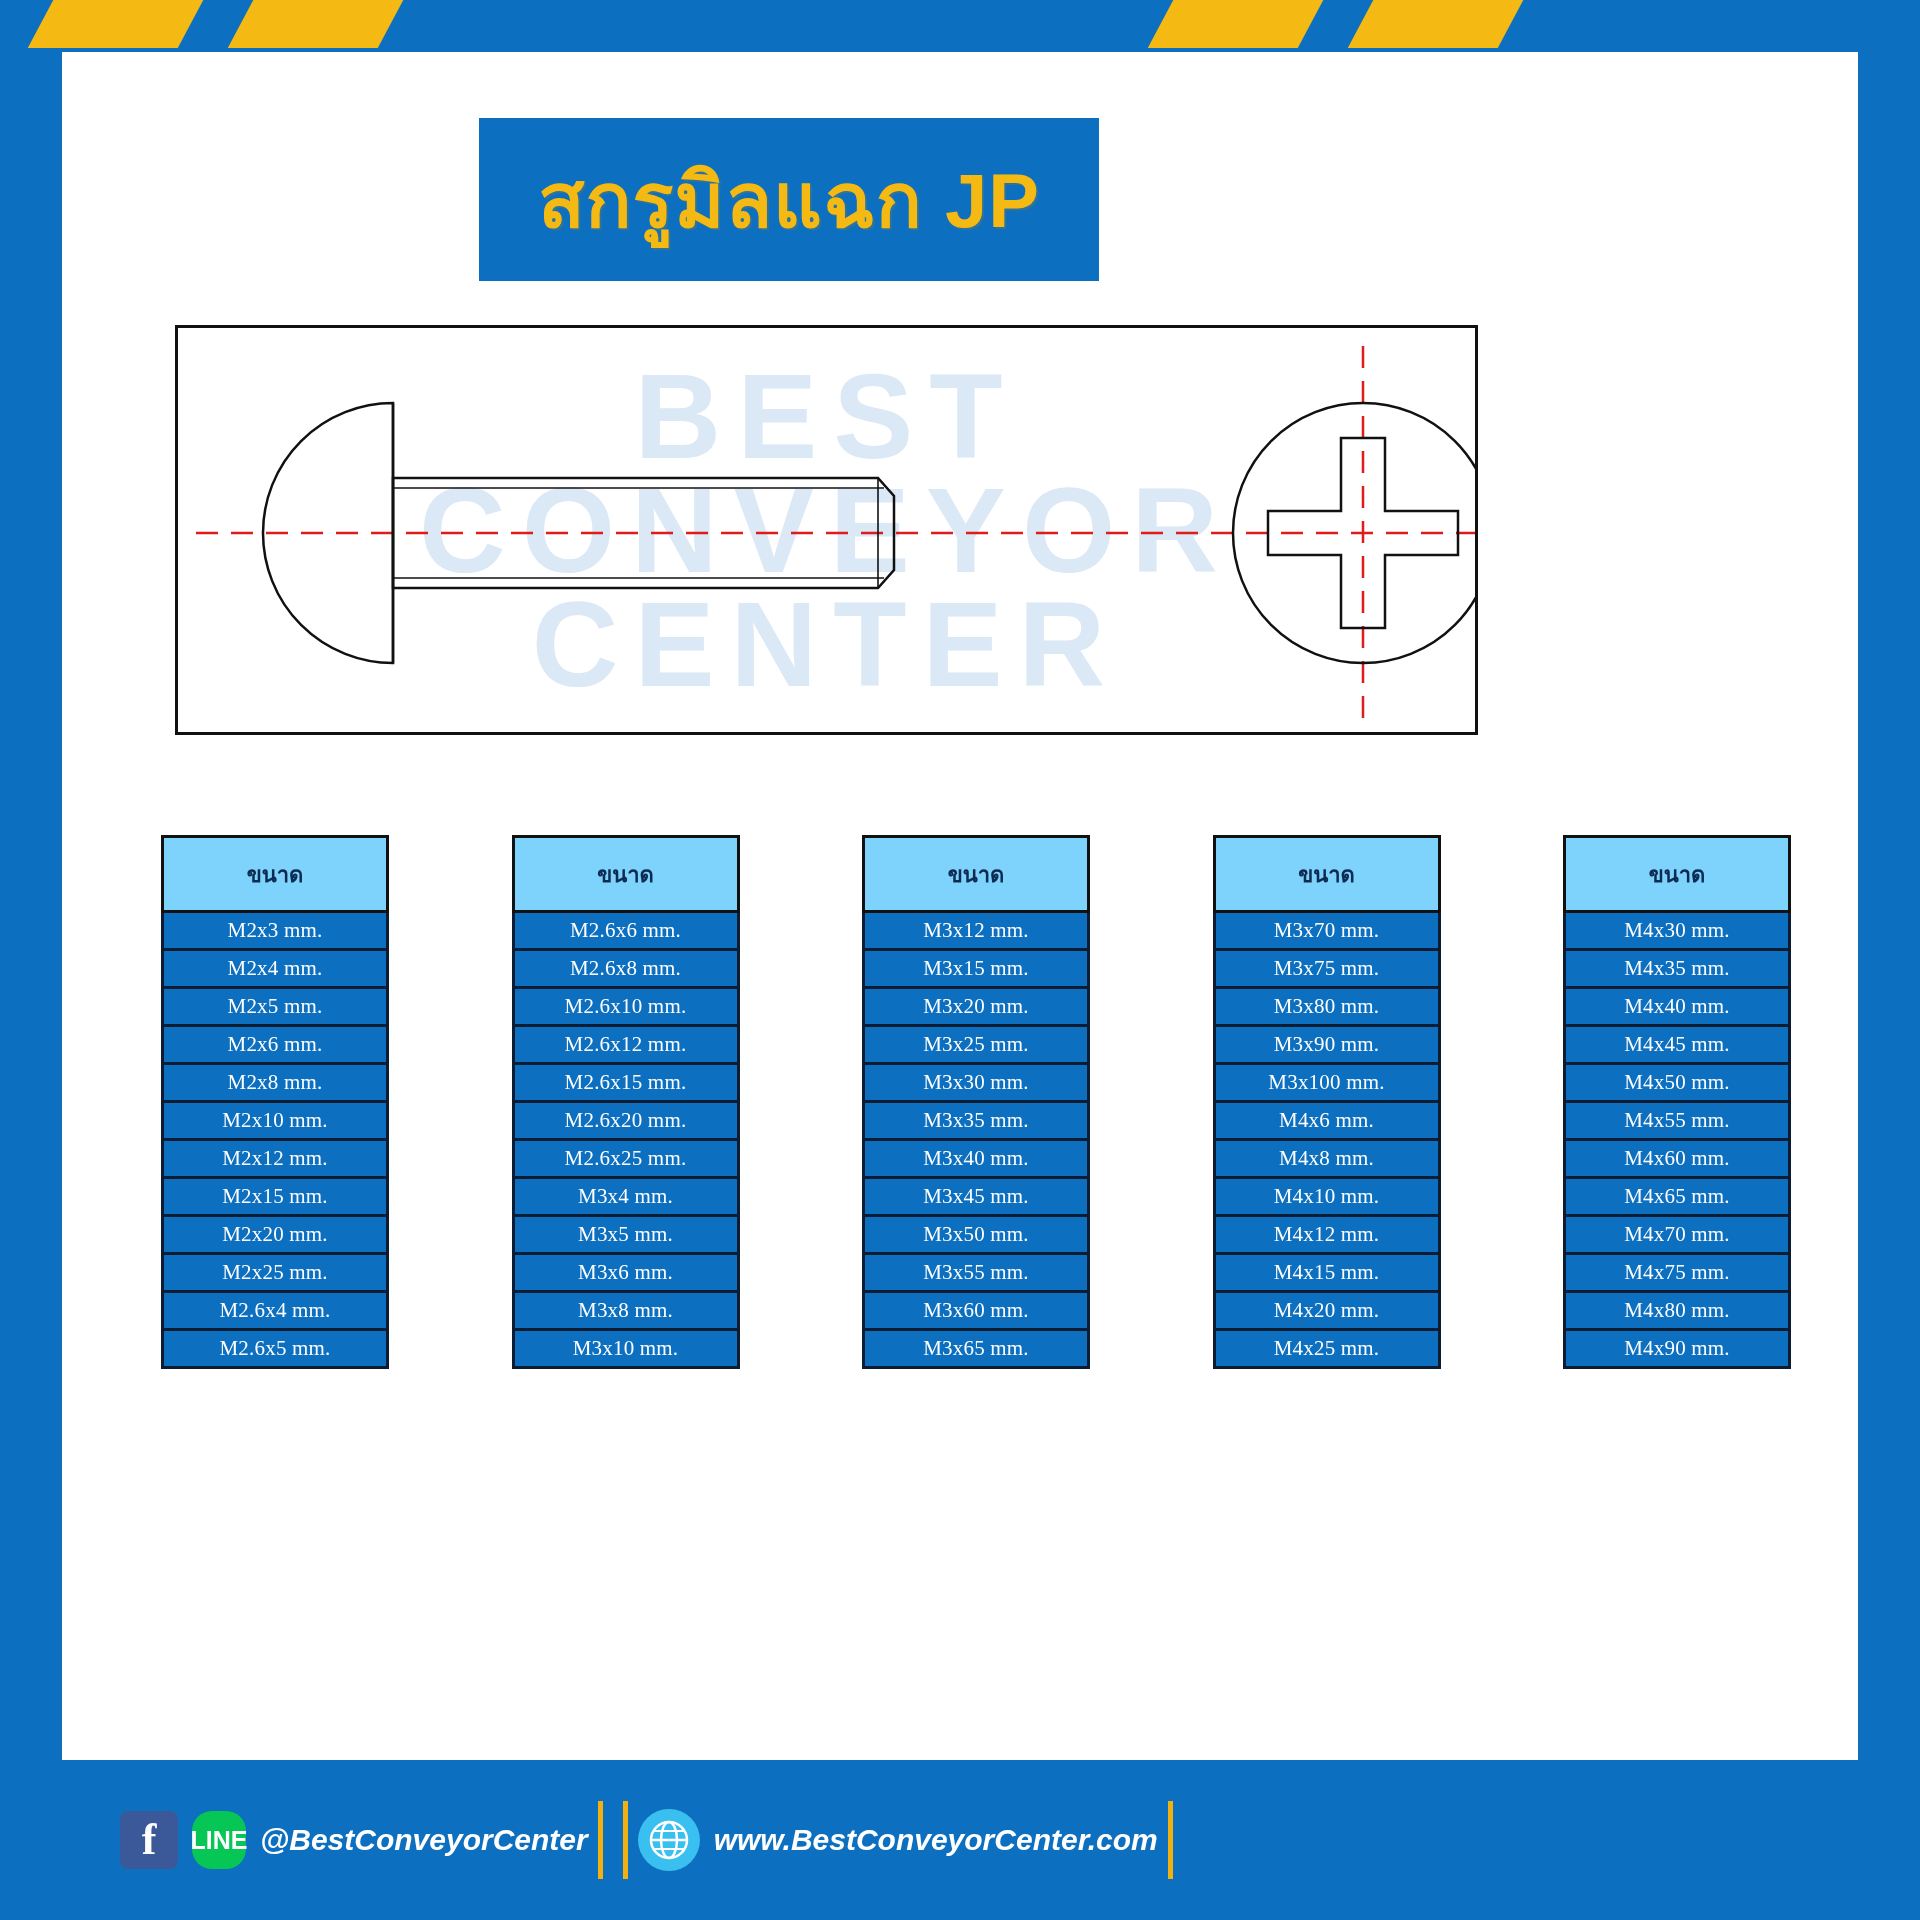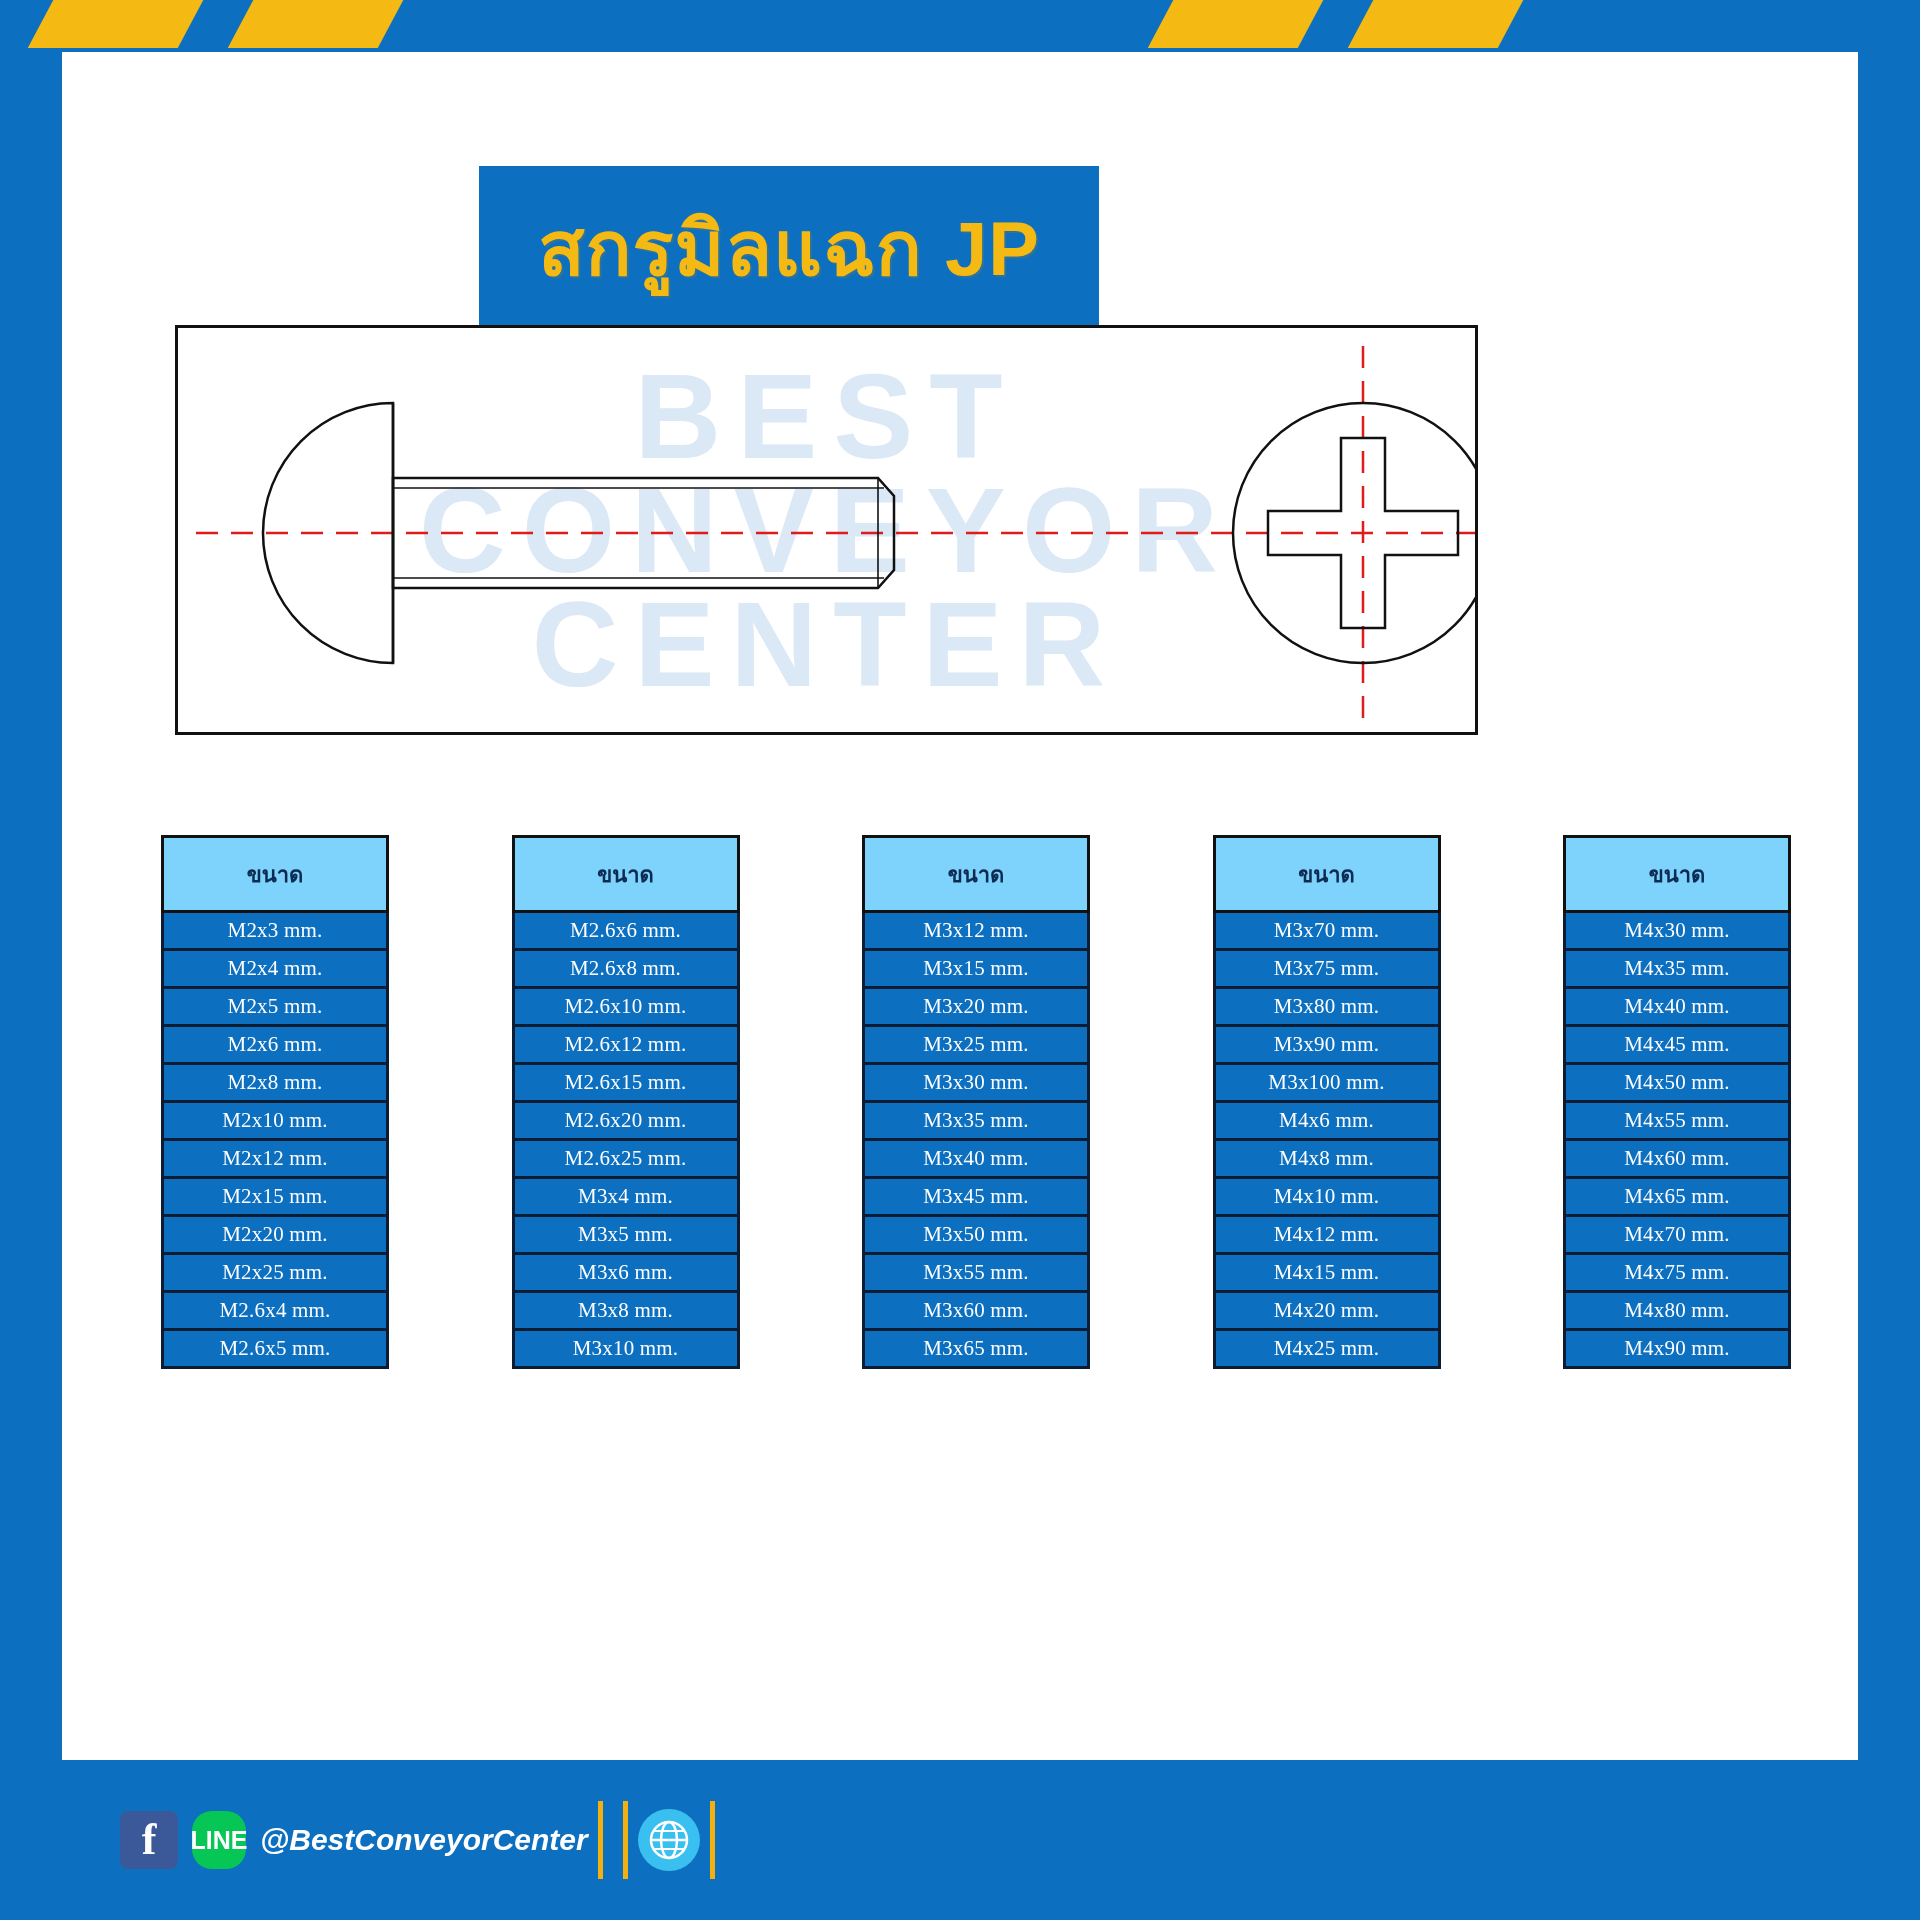--- a/index.html
+++ b/index.html
@@ -36,21 +36,21 @@
     background: #ffffff;
     border: 3px solid #ffffff;
   }
 
   
   #title-box {
     position: absolute;
     left: 414px; top: 63px;
     width: 620px; height: 163px;
     background: #0d6fbf;
-    display: flex; align-items: center; justify-content: center; margin-top: 48px;
+    display: flex; align-items: center; justify-content: center;
   }
   #title-text {
     color: #f5b914;
     font-size: 76px;
     font-weight: bold;
     letter-spacing: 1px;
     text-shadow: 2px 2px 0 #b8860b33;
     white-space: nowrap;
   }
 
@@ -308,19 +308,20 @@
     <div class="f-item">
       <div class="ico ico-web">
         <svg width="42" height="42" viewBox="0 0 42 42">
           <circle cx="21" cy="21" r="18" fill="none" stroke="#fff" stroke-width="2.5"></circle>
           <ellipse cx="21" cy="21" rx="8" ry="18" fill="none" stroke="#fff" stroke-width="2.5"></ellipse>
           <line x1="3" y1="21" x2="39" y2="21" stroke="#fff" stroke-width="2.5"></line>
           <line x1="6" y1="12" x2="36" y2="12" stroke="#fff" stroke-width="2"></line>
           <line x1="6" y1="30" x2="36" y2="30" stroke="#fff" stroke-width="2"></line>
         </svg>
       </div>
+      <span class="f-text-lg">www.BestConveyorCenter.com</span>
     </div>
 
     <div class="f-sep"></div>
 
 
   </div>
 </div>
 
 </body></html>

